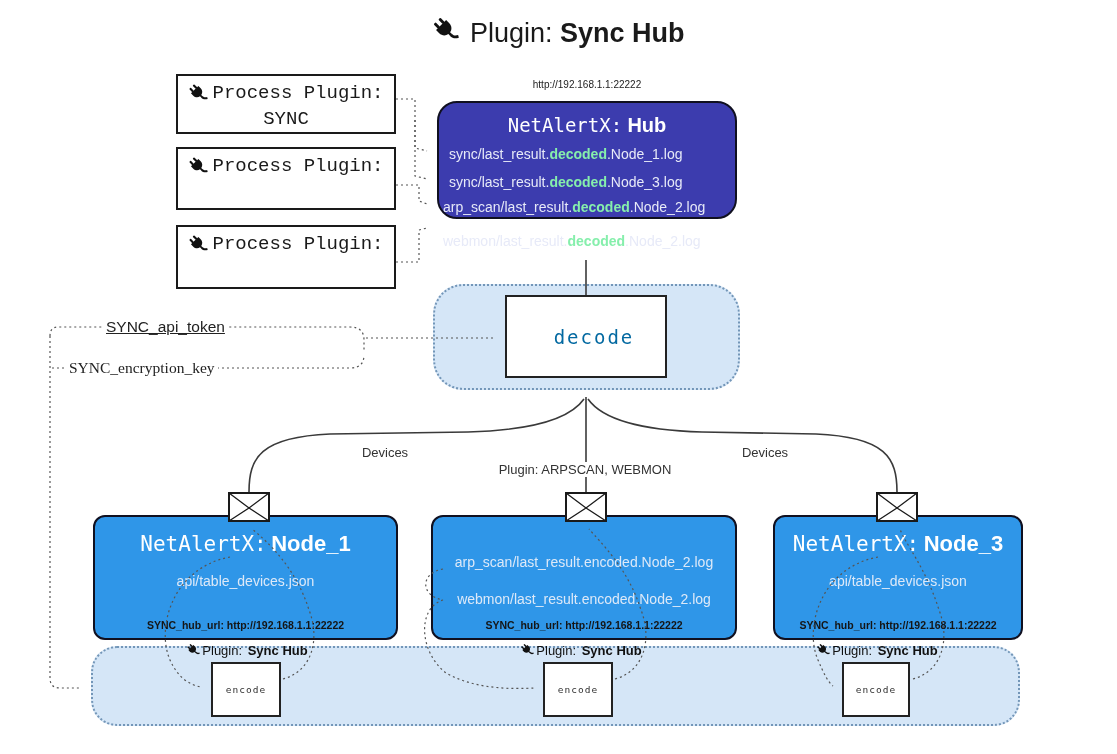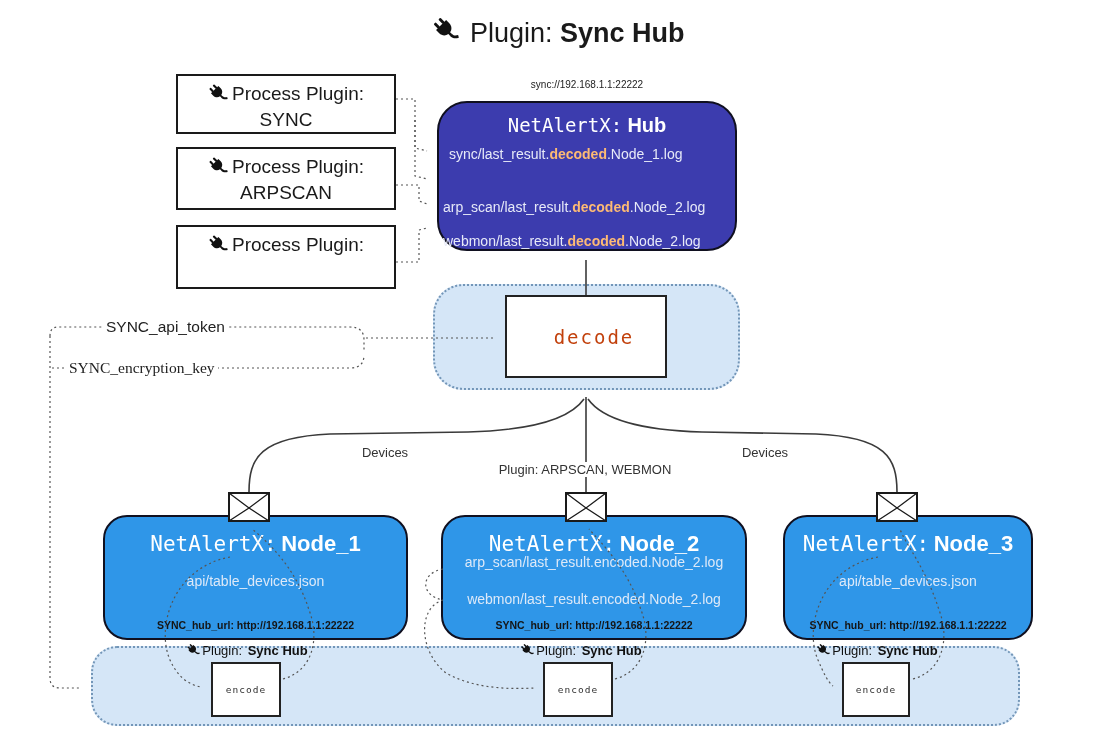--- a/index.html
+++ b/index.html
@@ -11,50 +11,50 @@
           font-family:"Liberation Sans",sans-serif;color:#1a1a1a;}
   .abs{position:absolute;}
 
   
   .page-title{top:16px;left:0;width:100%;text-align:center;font-size:27px;z-index:6;}
   .page-title .icn{display:inline-block;width:30px;height:30px;vertical-align:-4px;}
   .page-title b{font-weight:700;}
 
   
   .proc{border:2px solid #1a1a1a;background:#fff;z-index:2;text-align:center;
-        font-family:Liberation Sans, sans-serif;font-size:19px;line-height:1.35;padding-top:5px;box-sizing:border-box;}
+        font-family:Liberation Mono, monospace;font-size:19px;line-height:1.35;padding-top:5px;box-sizing:border-box;}
   .proc .l1{display:flex;align-items:center;justify-content:center;gap:2px;}
   .proc .icn{width:22px;height:22px;display:inline-block;}
 
   
   .hub-url{top:79px;left:437px;width:300px;text-align:center;font-size:10px;color:#222;z-index:6;}
-  .hub{left:437px;top:101px;width:300px;height:150px;background:var(--hub_bg);
-       border:2px solid #101020;border-radius:30px;box-sizing:border-box;color:#fff;z-index:2;}
+  .hub{left:437px;top:101px;width:300px;height:118px;background:var(--hub_bg);
+       border:2px solid #101020;border-radius:20px;box-sizing:border-box;color:#fff;z-index:2;}
   .hub-title{position:absolute;top:11px;width:100%;text-align:center;font-size:19px;}
   .hub-title .pfx{font-family:"DejaVu Sans Mono",monospace;}
   .hub-title b{font-size:20px;}
   .hub-file{position:absolute;font-size:14px;color:#E7EAF8;white-space:nowrap;}
-  .hub-file b{color:#fdba74;}
+  .hub-file b{color:#86efac;}
 
   
   .dec-wrap{left:433px;top:284px;width:307px;height:106px;background:var(--container_bg);
             border:2px dotted var(--container_border);border-radius:30px;box-sizing:border-box;z-index:1;}
   .dec-box{left:505px;top:295px;width:162px;height:83px;background:#fff;border:2px solid #222;
            box-sizing:border-box;display:flex;align-items:center;justify-content:center;
-           font-family:"DejaVu Sans Mono",monospace;font-size:19px;letter-spacing:2px;z-index:3;color:#c2410c;padding-left:16px;}
+           font-family:"DejaVu Sans Mono",monospace;font-size:19px;letter-spacing:2px;z-index:3;color:#0369a1;padding-left:16px;}
 
   
   .setting{font-size:15.5px;color:#222;background:#fff;padding:0 3px;z-index:6;white-space:nowrap;}
 
   
   .edge-lbl{font-size:13px;color:#333;background:#fff;padding:0 4px;z-index:6;transform:translateX(-50%);white-space:nowrap;}
 
   
-  .node{background:var(--node_bg);border:2px solid #101020;border-radius:24px;box-sizing:border-box;
-        color:#fff;z-index:2;margin-left:10px;}
+  .node{background:var(--node_bg);border:2px solid #101020;border-radius:12px;box-sizing:border-box;
+        color:#fff;z-index:2;}
   .node-title{position:absolute;top:14px;width:100%;text-align:center;white-space:nowrap;}
   .node-title .pfx{font-family:"DejaVu Sans Mono",monospace;font-size:21px;}
   .node-title b{font-size:22px;}
   .node-file{position:absolute;width:100%;text-align:center;font-size:14px;color:#DDE9F8;white-space:nowrap;}
   .node-url{position:absolute;bottom:7px;width:100%;text-align:center;font-size:10.5px;font-weight:700;color:#151515;}
 
   .envelope{width:42px;height:30px;z-index:6;}
 
   
   .enc-wrap{left:91px;top:646px;width:929px;height:80px;background:var(--container_bg);
@@ -138,70 +138,69 @@
         <span class="icn"><svg viewBox="0 0 24 24" width="100%" height="100%">
             <g transform="rotate(-45 12 12)" fill="#111">
               <rect x="8.2" y="0.6" width="2.3" height="5.2" rx="0.8"></rect>
               <rect x="13.5" y="0.6" width="2.3" height="5.2" rx="0.8"></rect>
               <path d="M6.3 5.3 h11.4 v3.6 c0 2.9 -2.1 5.3 -4.7 5.6 v2 h-2 v-2 C8.4 14.2 6.3 11.8 6.3 8.9 Z"></path>
               <path d="M10.9 16.2 h2.2 c0 2.6 1.2 3.4 2.9 4.4 l-1.1 1.9 c-2.2 -1.3 -4 -2.6 -4 -6.3 Z"></path>
             </g>
           </svg></span>
       <span>Process Plugin:</span>
       </div>
-    <div>ARPSCAN</div>
   </div>
   <div class="abs proc" style="left:176px;top:225px;width:220px;height:64px;">
     <div class="l1">
         <span class="icn"><svg viewBox="0 0 24 24" width="100%" height="100%">
             <g transform="rotate(-45 12 12)" fill="#111">
               <rect x="8.2" y="0.6" width="2.3" height="5.2" rx="0.8"></rect>
               <rect x="13.5" y="0.6" width="2.3" height="5.2" rx="0.8"></rect>
               <path d="M6.3 5.3 h11.4 v3.6 c0 2.9 -2.1 5.3 -4.7 5.6 v2 h-2 v-2 C8.4 14.2 6.3 11.8 6.3 8.9 Z"></path>
               <path d="M10.9 16.2 h2.2 c0 2.6 1.2 3.4 2.9 4.4 l-1.1 1.9 c-2.2 -1.3 -4 -2.6 -4 -6.3 Z"></path>
             </g>
           </svg></span>
       <span>Process Plugin:</span>
       </div>
   </div>
 
-  <div class="abs hub-url">sync://192.168.1.1:22222</div>
+  <div class="abs hub-url">http://192.168.1.1:22222</div>
   <div class="abs hub">
     <div class="hub-title">
       <span class="pfx">NetAlertX:</span>
       <b>Hub</b>
     </div>
     <div class="hub-file" style="left:10px;top:43px;">
       <span>sync/last_result.</span><b>decoded</b><span>.Node_1.log</span></div>
+    <div class="hub-file" style="left:10px;top:71px;">
+      <span>sync/last_result.</span><b>decoded</b><span>.Node_3.log</span></div>
     <div class="hub-file" style="left:4px;top:96px;">
       <span>arp_scan/last_result.</span><b>decoded</b><span>.Node_2.log</span></div>
     <div class="hub-file" style="left:4px;top:130px;">
       <span>webmon/last_result.</span><b>decoded</b><span>.Node_2.log</span></div>
   </div>
 
   <div class="abs dec-wrap"></div>
   <div class="abs dec-box">decode</div>
 
-  <div class="abs setting" style="left:103px;top:318px;">SYNC_api_token</div>
+  <div class="abs setting" style="left:103px;top:318px;text-decoration:underline;">SYNC_api_token</div>
   <div class="abs setting" style="left:66px;top:359px;font-family:Liberation Serif, serif;">SYNC_encryption_key</div>
 
   <div class="abs edge-lbl" style="left:385px;top:445px;">Devices</div>
   <div class="abs edge-lbl" style="left:585px;top:462px;">Plugin: ARPSCAN, WEBMON</div>
   <div class="abs edge-lbl" style="left:765px;top:445px;">Devices</div>
 
   <div class="abs node" style="left:93px;top:515px;width:305px;height:125px;">
     <div class="node-title">
       <span class="pfx">NetAlertX:</span> <b>Node_1</b></div>
     <div class="node-file" style="top:56px;">api/table_devices.json</div>
     <div class="node-url">SYNC_hub_url: http://192.168.1.1:22222</div>
   </div>
 
   <div class="abs node" style="left:431px;top:515px;width:306px;height:125px;">
-    <div class="node-title">
-      <span class="pfx">NetAlertX:</span> <b>Node_2</b></div>
     <div class="node-file" style="top:37px;">arp_scan/last_result.encoded.Node_2.log</div>
     <div class="node-file" style="top:74px;">webmon/last_result.encoded.Node_2.log</div>
     <div class="node-url">SYNC_hub_url: http://192.168.1.1:22222</div>
   </div>
 
   <div class="abs node" style="left:773px;top:515px;width:250px;height:125px;">
     <div class="node-title">
       <span class="pfx">NetAlertX:</span> <b>Node_3</b></div>
     <div class="node-file" style="top:56px;">api/table_devices.json</div>
     <div class="node-url">SYNC_hub_url: http://192.168.1.1:22222</div>

